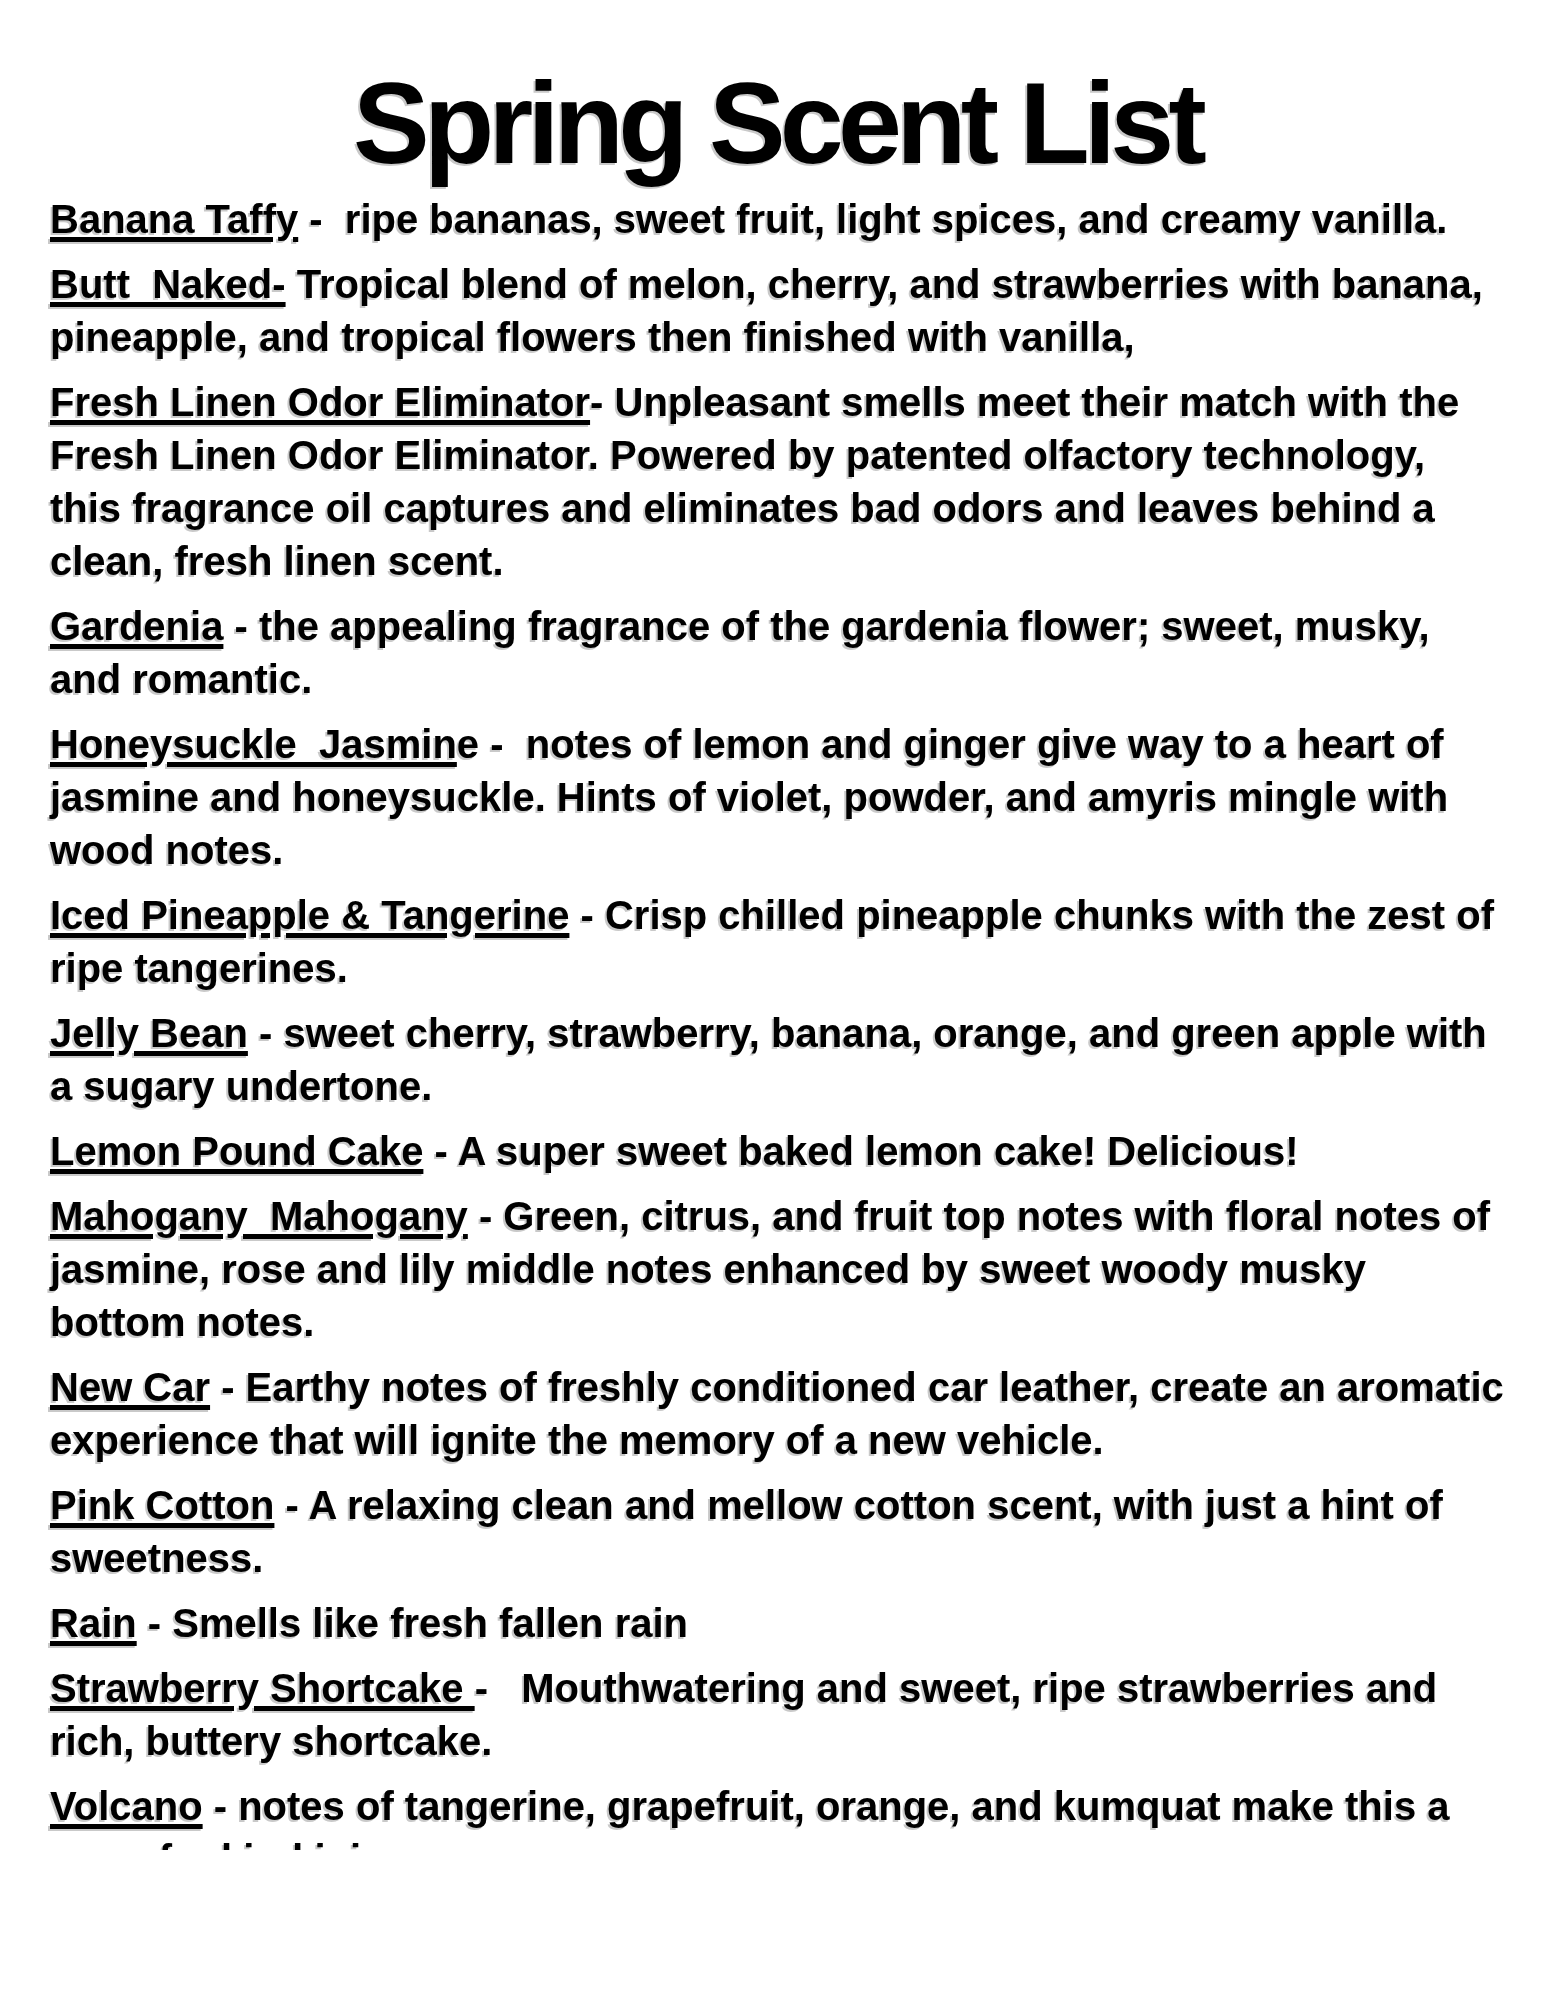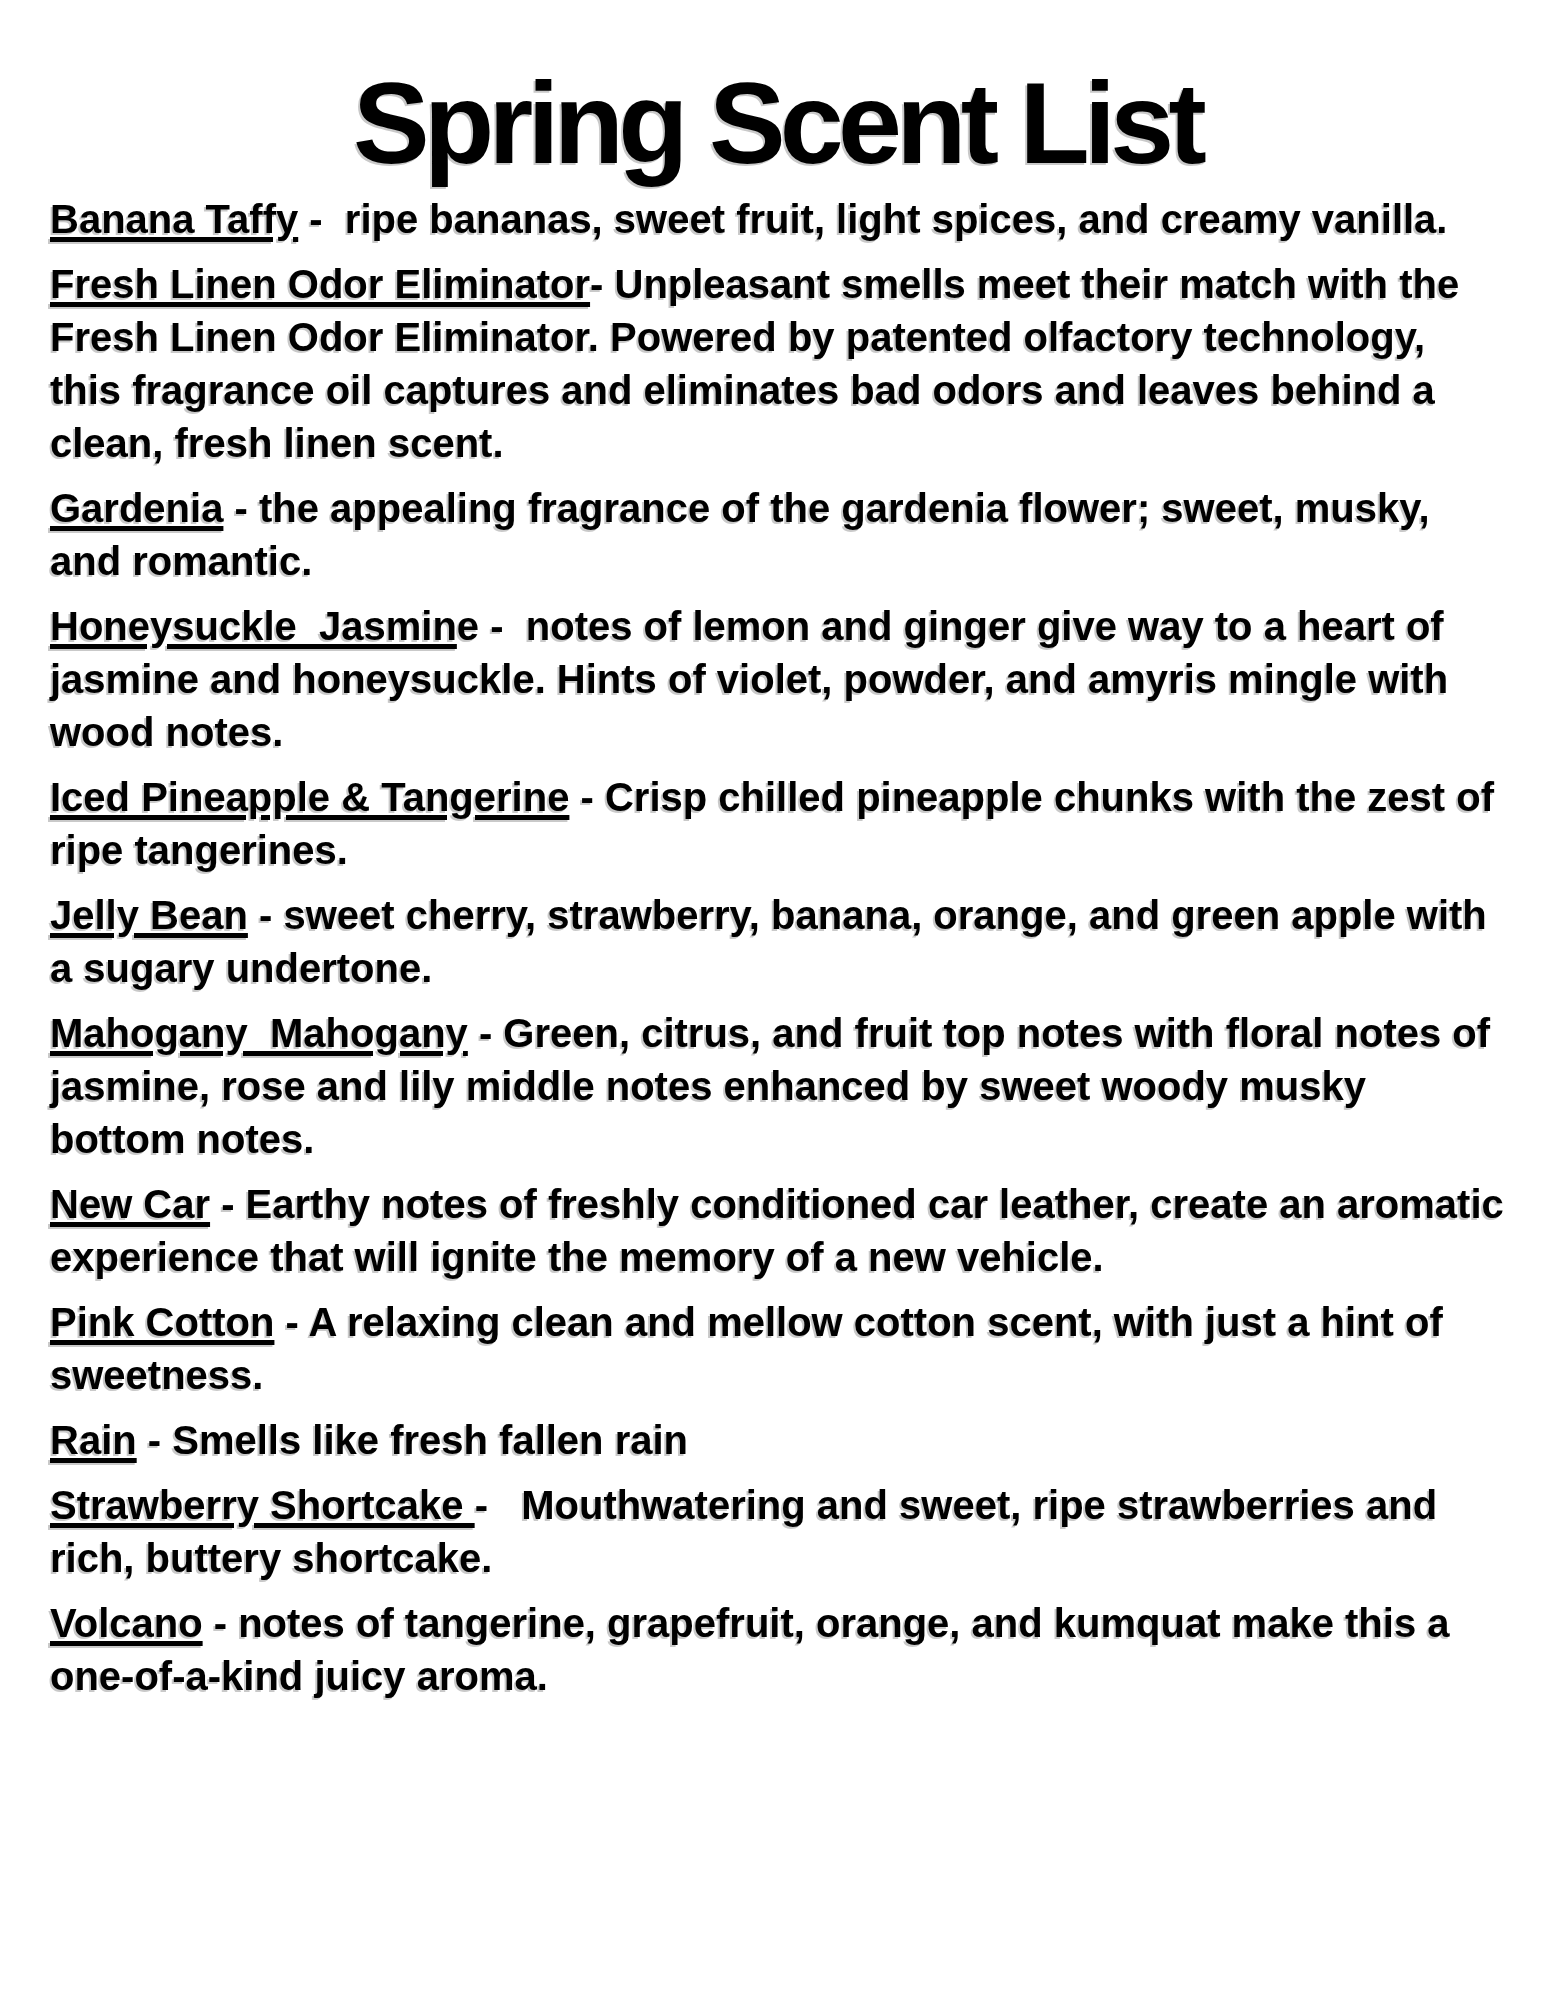--- a/index.html
+++ b/index.html
@@ -53,32 +53,34 @@
 </style>
 </head>
 <body>
 
 <div class="page">
   <div class="content">
     <h1 class="doc-title">Spring Scent List</h1>
     <div class="scent-list">
   <p class="entry"><span class="scent-name">Banana Taffy</span><span class="scent-desc"> -  ripe bananas, sweet fruit, light spices, and creamy vanilla.</span></p>
 
+  <p class="entry"><span class="scent-name">Butt  Naked-</span><span class="scent-desc"> Tropical blend of melon, cherry, and strawberries with banana, pineapple, and tropical flowers then finished with vanilla,</span></p>
 
   <p class="entry"><span class="scent-name">Fresh Linen Odor Eliminator</span><span class="scent-desc">- Unpleasant smells meet their match with the Fresh Linen Odor Eliminator. Powered by patented olfactory technology, this fragrance oil captures and eliminates bad odors and leaves behind a clean, fresh linen scent.</span></p>
 
   <p class="entry"><span class="scent-name">Gardenia</span><span class="scent-desc"> - the appealing fragrance of the gardenia flower; sweet, musky, and romantic.</span></p>
 
   <p class="entry"><span class="scent-name">Honeysuckle  Jasmin</span><span class="scent-desc">e -  notes of lemon and ginger give way to a heart of jasmine and honeysuckle. Hints of violet, powder, and amyris mingle with wood notes.</span></p>
 
   <p class="entry"><span class="scent-name">Iced Pineapple &amp; Tangerine</span><span class="scent-desc"> - Crisp chilled pineapple chunks with the zest of ripe tangerines.</span></p>
 
   <p class="entry"><span class="scent-name">Jelly Bean</span><span class="scent-desc"> - sweet cherry, strawberry, banana, orange, and green apple with a sugary undertone.</span></p>
 
 
+  <p class="entry"><span class="scent-name">Lemon Pound Cake</span><span class="scent-desc"> - A super sweet baked lemon cake! Delicious!</span></p>
 
   <p class="entry"><span class="scent-name">Mahogany  Mahogany</span><span class="scent-desc"> - Green, citrus, and fruit top notes with floral notes of jasmine, rose and lily middle notes enhanced by sweet woody musky bottom notes.</span></p>
 
   <p class="entry"><span class="scent-name">New Car</span><span class="scent-desc"> - Earthy notes of freshly conditioned car leather, create an aromatic experience that will ignite the memory of a new vehicle.</span></p>
 
   <p class="entry"><span class="scent-name">Pink Cotton</span><span class="scent-desc"> - A relaxing clean and mellow cotton scent, with just a hint of sweetness.</span></p>
 
   <p class="entry"><span class="scent-name">Rain</span><span class="scent-desc"> - Smells like fresh fallen rain</span></p>
 
 

